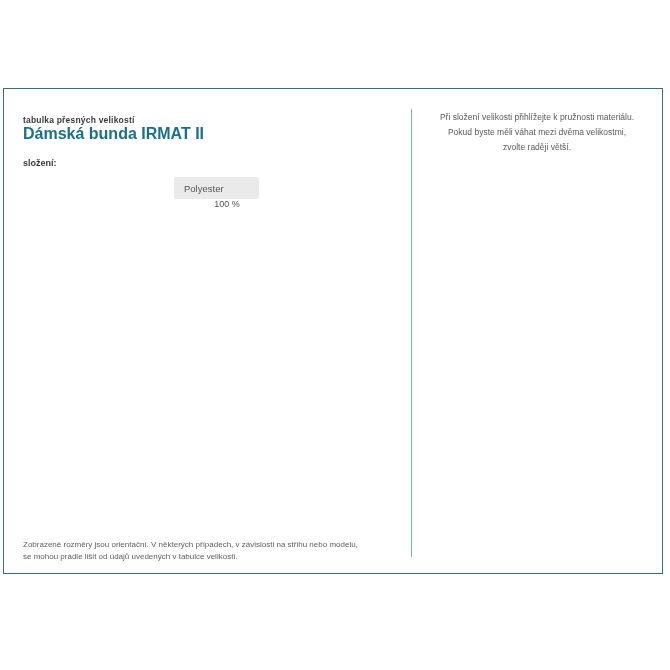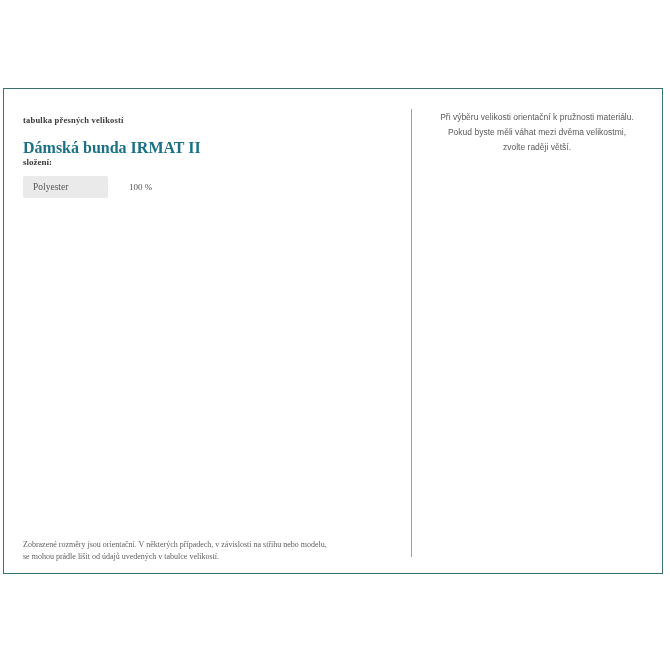--- a/index.html
+++ b/index.html
@@ -25,21 +25,20 @@
     background: #ffffff;
   }
   .left-col {
     position: absolute;
     left: 0;
     top: 0;
     bottom: 0;
     width: 406px;
     box-sizing: border-box;
     padding: 26px 0 0 19px;
-    font-family: Liberation Serif, serif;
   }
   .divider {
     position: absolute;
     left: 407px;
     top: 20px;
     bottom: 16px;
     width: 1px;
     background: #85abab;
   }
   .right-col {
@@ -51,34 +50,36 @@
     padding: 21px 12px 0 12px;
     text-align: center;
   }
   .kicker {
     font-size: 8.5px;
     font-weight: bold;
     color: #3a3a3a;
     letter-spacing: 0.2px;
   }
   .title {
-    margin-top: 14px;
+    margin-top: 0;
     font-size: 16px;
     font-weight: bold;
     color: #1b7086;
   }
   .comp-label {
+    margin-top: 15px;
     font-size: 9px;
     font-weight: bold;
     color: #3a3a3a;
   }
   .comp-row {
     margin-top: 9px;
     display: flex;
     align-items: center;
+    flex-direction: column;
   }
   .chip {
     width: 85px;
     height: 22px;
     background: #eaeaea;
     border-radius: 2px;
     box-sizing: border-box;
     display: flex;
     align-items: center;
     padding-left: 10px;
@@ -124,18 +125,18 @@
 
     <div class="notes">
       <div class="note-line">Zobrazené rozměry jsou orientační. V některých případech, v závislosti na střihu nebo modelu,</div>
       <div class="note-line">se mohou prádle lišit od údajů uvedených v tabulce velikostí.</div>
     </div>
   </div>
 
   <div class="divider"></div>
 
   <div class="right-col">
-    <div class="hint-line">Při výběru velikosti orientační k pružnosti materiálu.</div>
+    <div class="hint-line">Při složení velikosti přihlížejte k pružnosti materiálu.</div>
     <div class="hint-line">Pokud byste měli váhat mezi dvěma velikostmi,</div>
     <div class="hint-line">zvolte raději větší.</div>
   </div>
 
 </div>
 
 </body></html>

